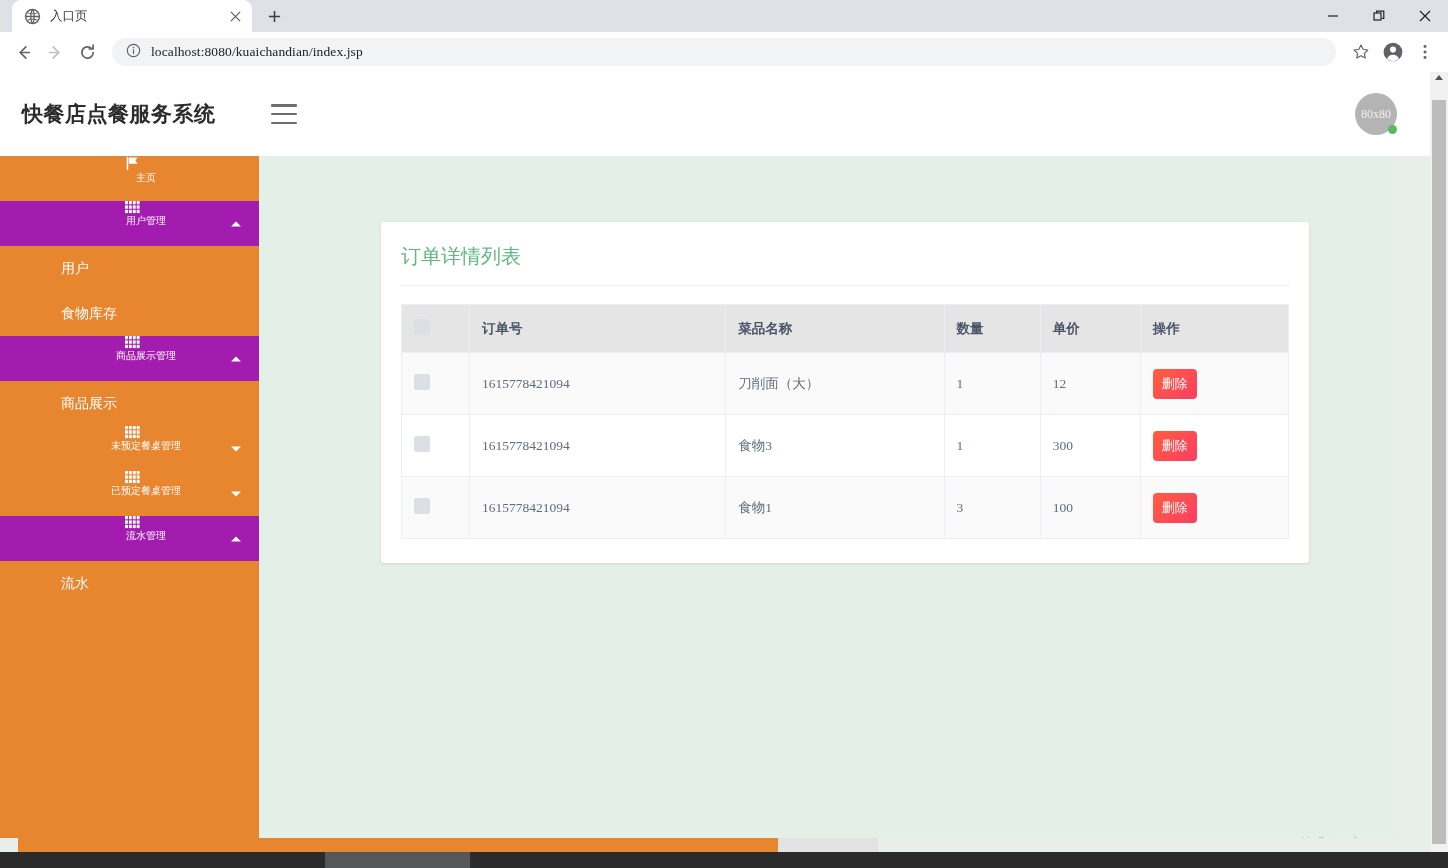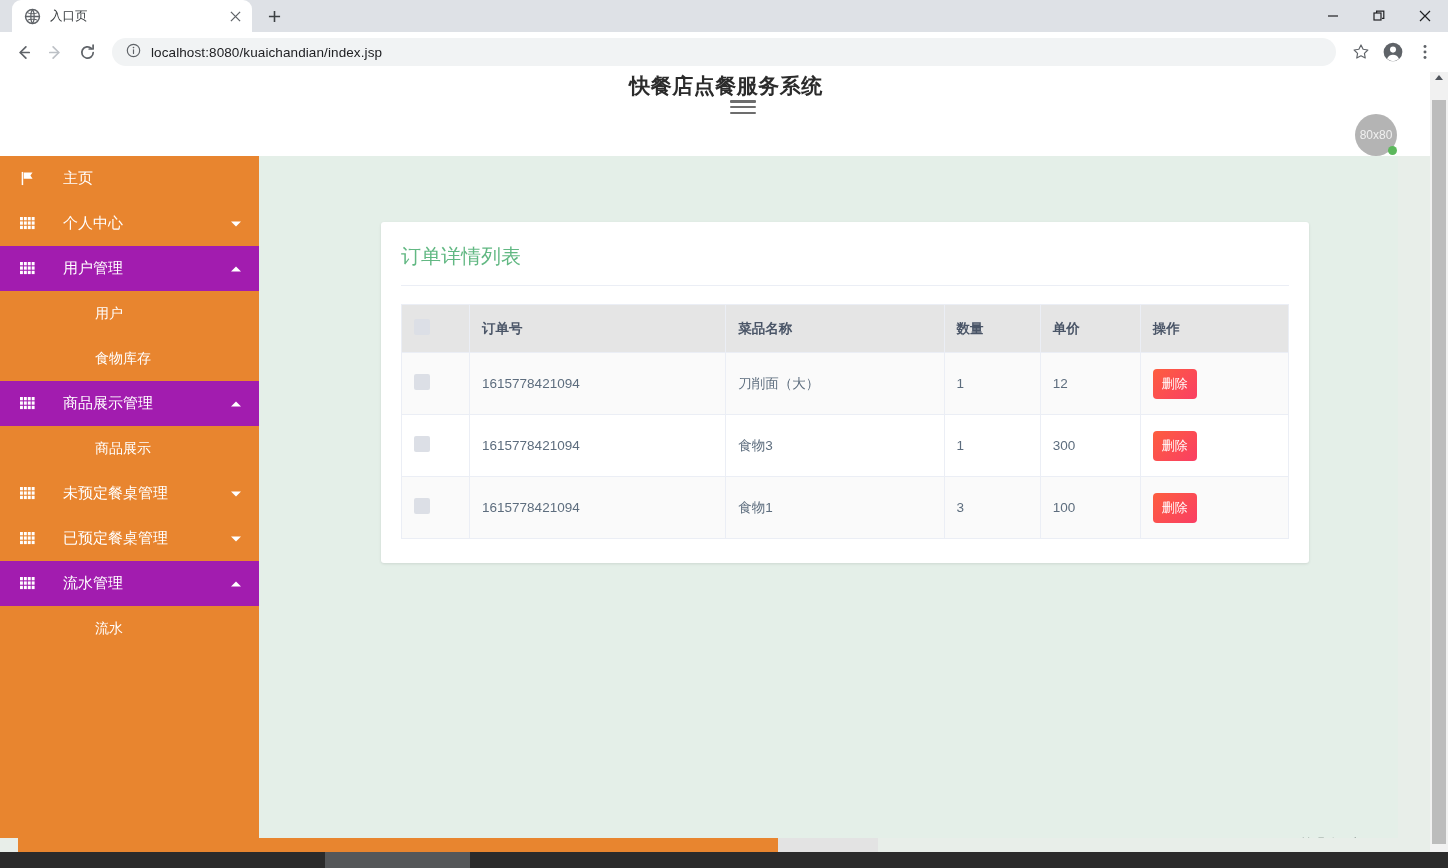--- a/index.html
+++ b/index.html
@@ -3,21 +3,21 @@
 <meta charset="utf-8">
 <style>
   * { box-sizing: border-box; margin: 0; padding: 0; }
   html, body {
     width: 1448px; height: 868px;
     font-family: "Liberation Sans", "DejaVu Sans", sans-serif;
     overflow: hidden; background: #ffffff;
   }
 
   
-  .browser { width: 1448px; height: 868px; position: relative; background: #dee1e6; }
+  .browser { width: 1448px; height: 868px; position: relative; background: #dee1e6; font-family: Liberation Serif, serif; }
 
   .titlebar {
     height: 32px; background: #dee1e6; display: flex; align-items: flex-end;
     position: relative;
   }
   .tab {
     margin-left: 12px; width: 240px; height: 32px; background: #fff;
     border-radius: 9px 9px 0 0; display: flex; align-items: center;
     padding: 0 8px 0 12px; gap: 9px; position: relative;
   }
@@ -66,21 +66,21 @@
 
   
   .viewport {
     position: absolute; left: 0; top: 72px; width: 1448px; height: 796px;
     background: #e8eee9; overflow: hidden;
   }
 
   
   .appbar {
     position: absolute; left: 0; top: 0; width: 1430px; height: 84px;
-    background: #ffffff; display: flex; align-items: center; flex-direction: column;
+    background: #ffffff; display: flex; align-items: center;
   }
   .brand {
     margin-left: 22px; font-size: 21px; font-weight: bold; color: #2b2b2b;
     letter-spacing: .5px;
   }
   .hamburger {
     margin-left: 55px; width: 26px; height: 20px; display: flex;
     flex-direction: column; justify-content: space-between;
   }
   .hamburger span { display: block; height: 2.5px; background: #6d6d6d; border-radius: 1px; }
@@ -95,38 +95,38 @@
     border-radius: 50%; background: #5cb85c;
   }
 
   
   .sidebar {
     position: absolute; left: 0; top: 84px; width: 259px; height: 712px;
     background: #e8852f; overflow: hidden;
   }
   .menu-item {
     height: 45px; display: flex; align-items: center; color: #ffffff;
-    font-size: 15px; position: relative; padding-left: 20px;
+    font-size: 10px; position: relative; padding-left: 12px; flex-direction: column;
   }
   .menu-item.expanded { background: #a21caf; }
   .menu-item .mi-icon {
     width: 22px; flex: 0 0 auto; display: flex; align-items: center;
     color: #fff;
   }
   .menu-item .mi-label { margin-left: 21px; white-space: nowrap; }
   .menu-item .caret {
     position: absolute; right: 18px; top: 50%; transform: translateY(-50%);
     width: 0; height: 0; border-left: 5px solid transparent;
     border-right: 5px solid transparent;
   }
   .caret.down { border-top: 5px solid #ffffff; }
   .caret.up   { border-bottom: 5px solid #ffffff; }
   .sub-item {
     height: 45px; display: flex; align-items: center; color: #ffffff;
-    font-size: 14px; padding-left: 95px; background: #e8852f;
+    font-size: 14px; padding-left: 61px; background: #e8852f;
   }
 
   
   .content {
     position: absolute; left: 259px; top: 84px; width: 1139px; height: 712px;
     background: #e4efe8;
   }
   .card {
     position: absolute; left: 122px; top: 66px; width: 928px;
     background: #ffffff; border-radius: 3px;
@@ -316,40 +316,20 @@
 
     <nav class="sidebar" id="sidebar">
         <div class="menu-item">
           <span class="mi-icon">
             <svg width="15" height="15" viewBox="0 0 16 16">
               <path d="M2.6 1v14" stroke="#fff" stroke-width="1.6"></path>
               <path d="M4 1.6h9.4l-2.3 3.3 2.3 3.3H4z" fill="#fff"></path>
             </svg>
           </span>
           <span class="mi-label">主页</span>
-        </div>
-        <div class="menu-item">
-          <span class="mi-icon">
-            <svg width="15" height="13" viewBox="0 0 15 13">
-              <rect x="0" y="0" width="2.9" height="3.3" fill="#fff"></rect>
-              <rect x="3.9" y="0" width="2.9" height="3.3" fill="#fff"></rect>
-              <rect x="7.8" y="0" width="2.9" height="3.3" fill="#fff"></rect>
-              <rect x="11.7" y="0" width="2.9" height="3.3" fill="#fff"></rect>
-              <rect x="0" y="4.4" width="2.9" height="3.3" fill="#fff"></rect>
-              <rect x="3.9" y="4.4" width="2.9" height="3.3" fill="#fff"></rect>
-              <rect x="7.8" y="4.4" width="2.9" height="3.3" fill="#fff"></rect>
-              <rect x="11.7" y="4.4" width="2.9" height="3.3" fill="#fff"></rect>
-              <rect x="0" y="8.8" width="2.9" height="3.3" fill="#fff"></rect>
-              <rect x="3.9" y="8.8" width="2.9" height="3.3" fill="#fff"></rect>
-              <rect x="7.8" y="8.8" width="2.9" height="3.3" fill="#fff"></rect>
-              <rect x="11.7" y="8.8" width="2.9" height="3.3" fill="#fff"></rect>
-            </svg>
-          </span>
-          <span class="mi-label">个人中心</span>
-          <span class="caret down"></span>
         </div>
         <div class="menu-item expanded">
           <span class="mi-icon">
             <svg width="15" height="13" viewBox="0 0 15 13">
               <rect x="0" y="0" width="2.9" height="3.3" fill="#fff"></rect>
               <rect x="3.9" y="0" width="2.9" height="3.3" fill="#fff"></rect>
               <rect x="7.8" y="0" width="2.9" height="3.3" fill="#fff"></rect>
               <rect x="11.7" y="0" width="2.9" height="3.3" fill="#fff"></rect>
               <rect x="0" y="4.4" width="2.9" height="3.3" fill="#fff"></rect>
               <rect x="3.9" y="4.4" width="2.9" height="3.3" fill="#fff"></rect>

